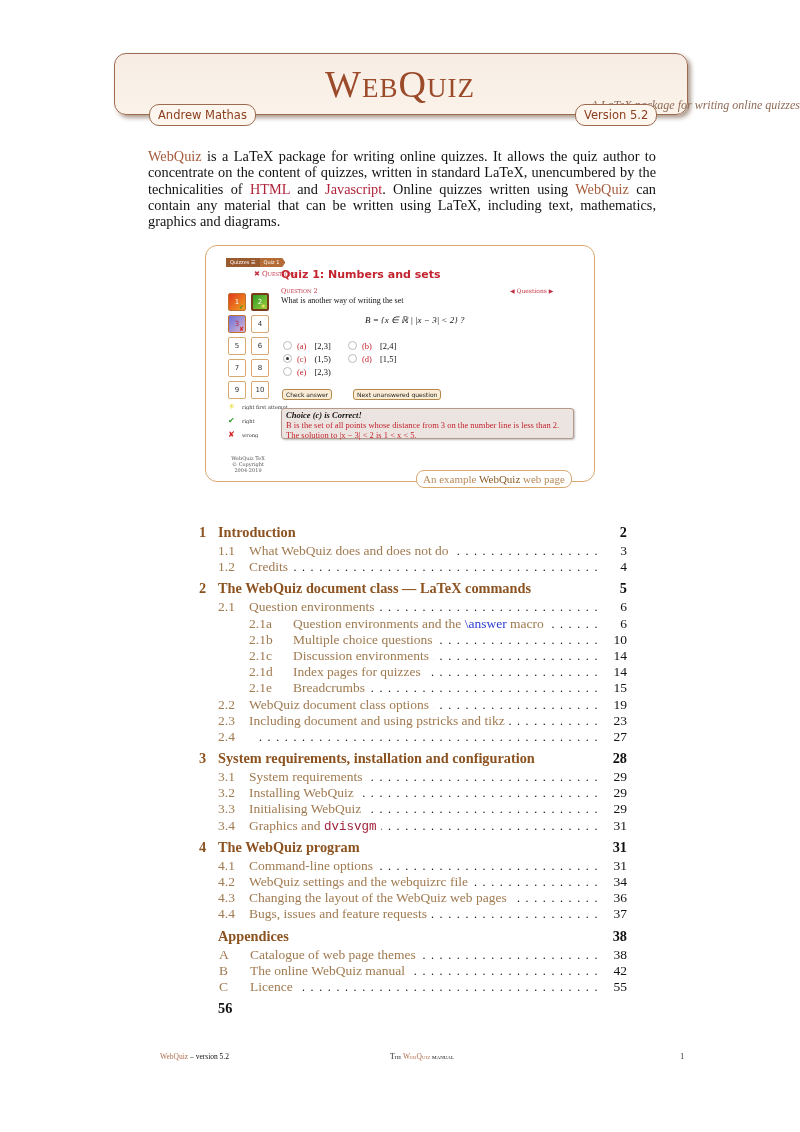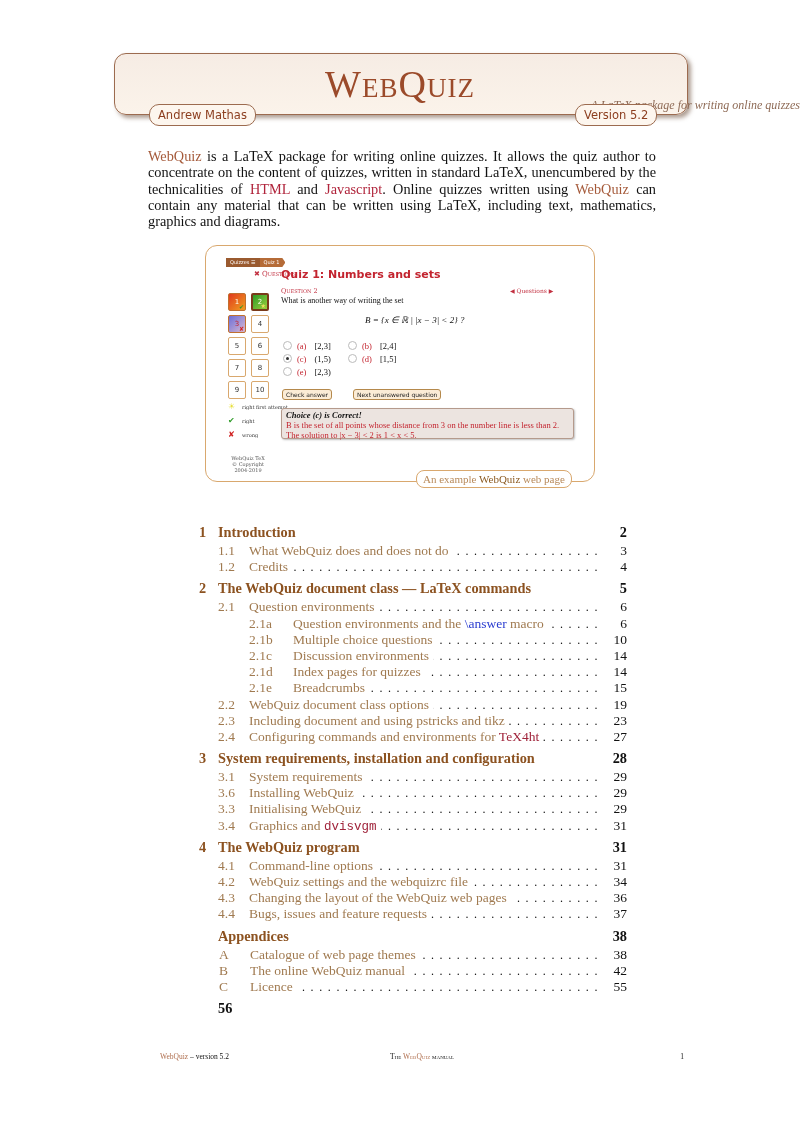--- a/index.html
+++ b/index.html
@@ -277,37 +277,36 @@
       <span class="pg">19</span>
     </div>
     <div class="sub">
       <span class="num">2.3</span>
       <span class="title">Including document and using pstricks and tikz</span>
       <span class="dots">................................................................................</span>
       <span class="pg">23</span>
     </div>
     <div class="sub">
       <span class="num">2.4</span>
-      <span class="title">Configuring commands and environments for <span class="tex">TeX4ht</span></span>
       <span class="dots">................................................................................</span>
       <span class="pg">27</span>
     </div>
     <div class="sec spaced">
       <span class="num">3</span>
       <span class="title">System requirements, installation and configuration</span>
       <span class="pg">28</span>
     </div>
     <div class="sub">
       <span class="num">3.1</span>
       <span class="title">System requirements</span>
       <span class="dots">................................................................................</span>
       <span class="pg">29</span>
     </div>
     <div class="sub">
-      <span class="num">3.6</span>
+      <span class="num">3.2</span>
       <span class="title">Installing WebQuiz</span>
       <span class="dots">................................................................................</span>
       <span class="pg">29</span>
     </div>
     <div class="sub">
       <span class="num">3.3</span>
       <span class="title">Initialising WebQuiz</span>
       <span class="dots">................................................................................</span>
       <span class="pg">29</span>
     </div>

